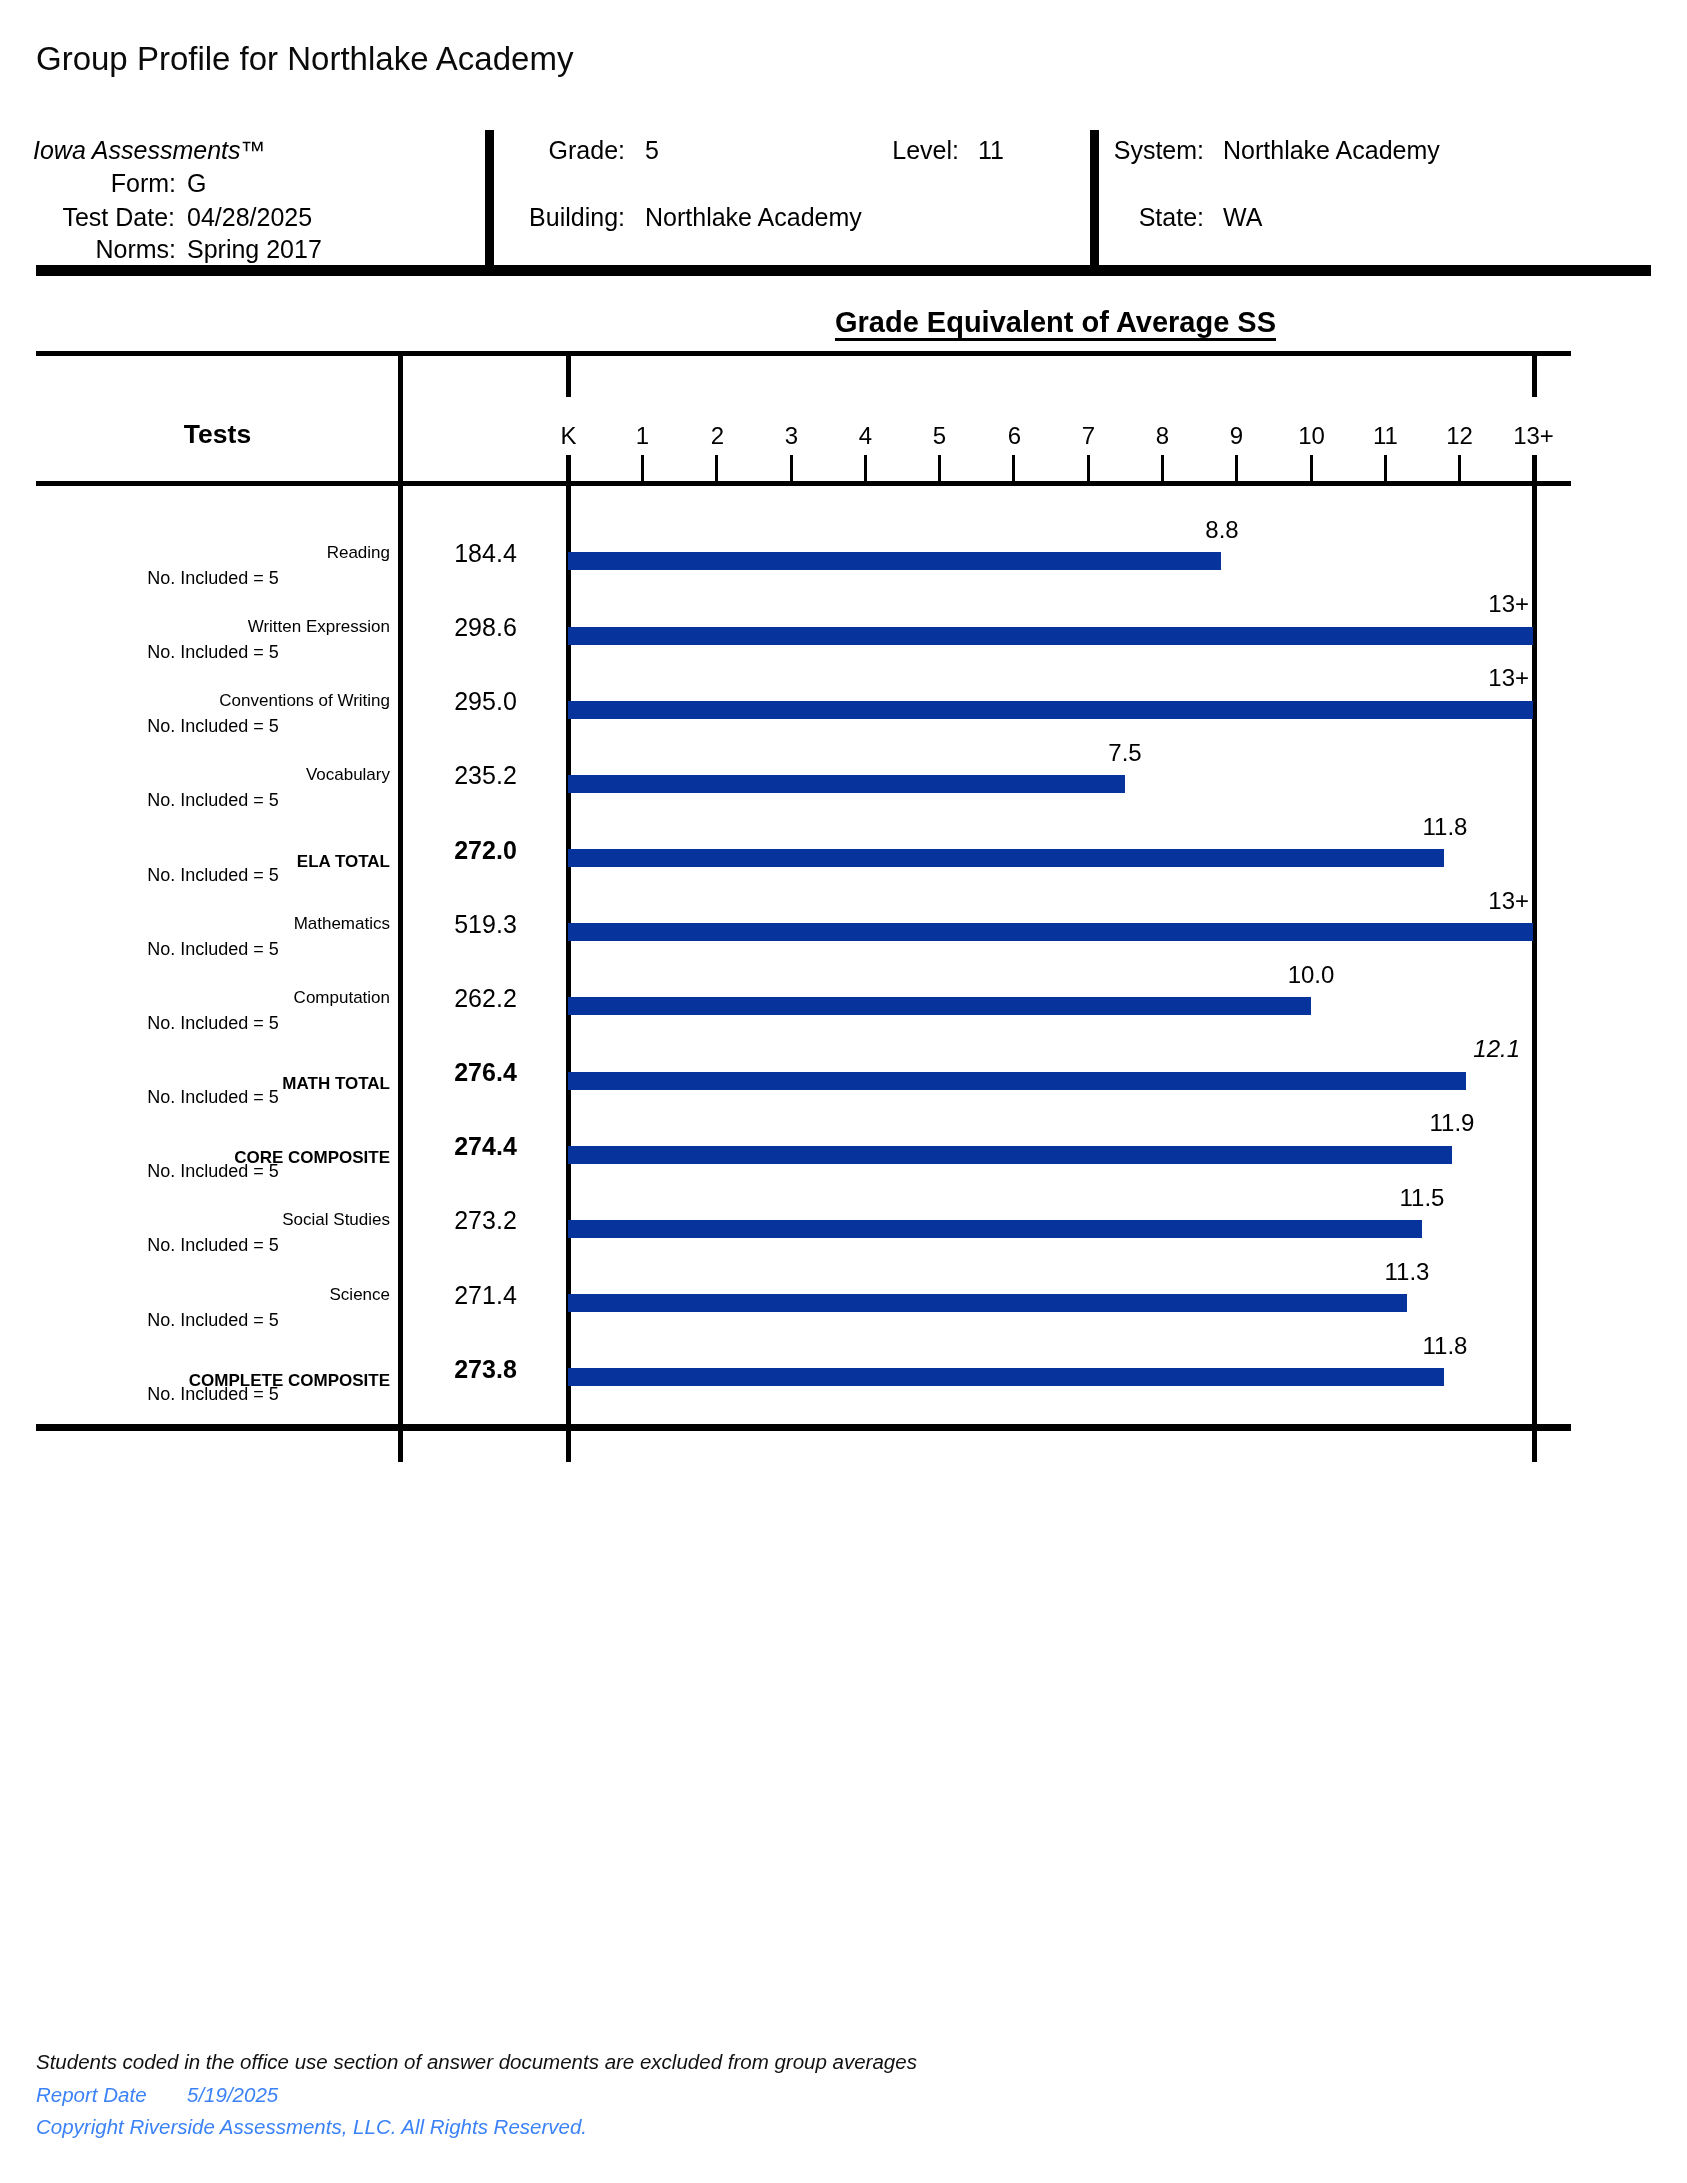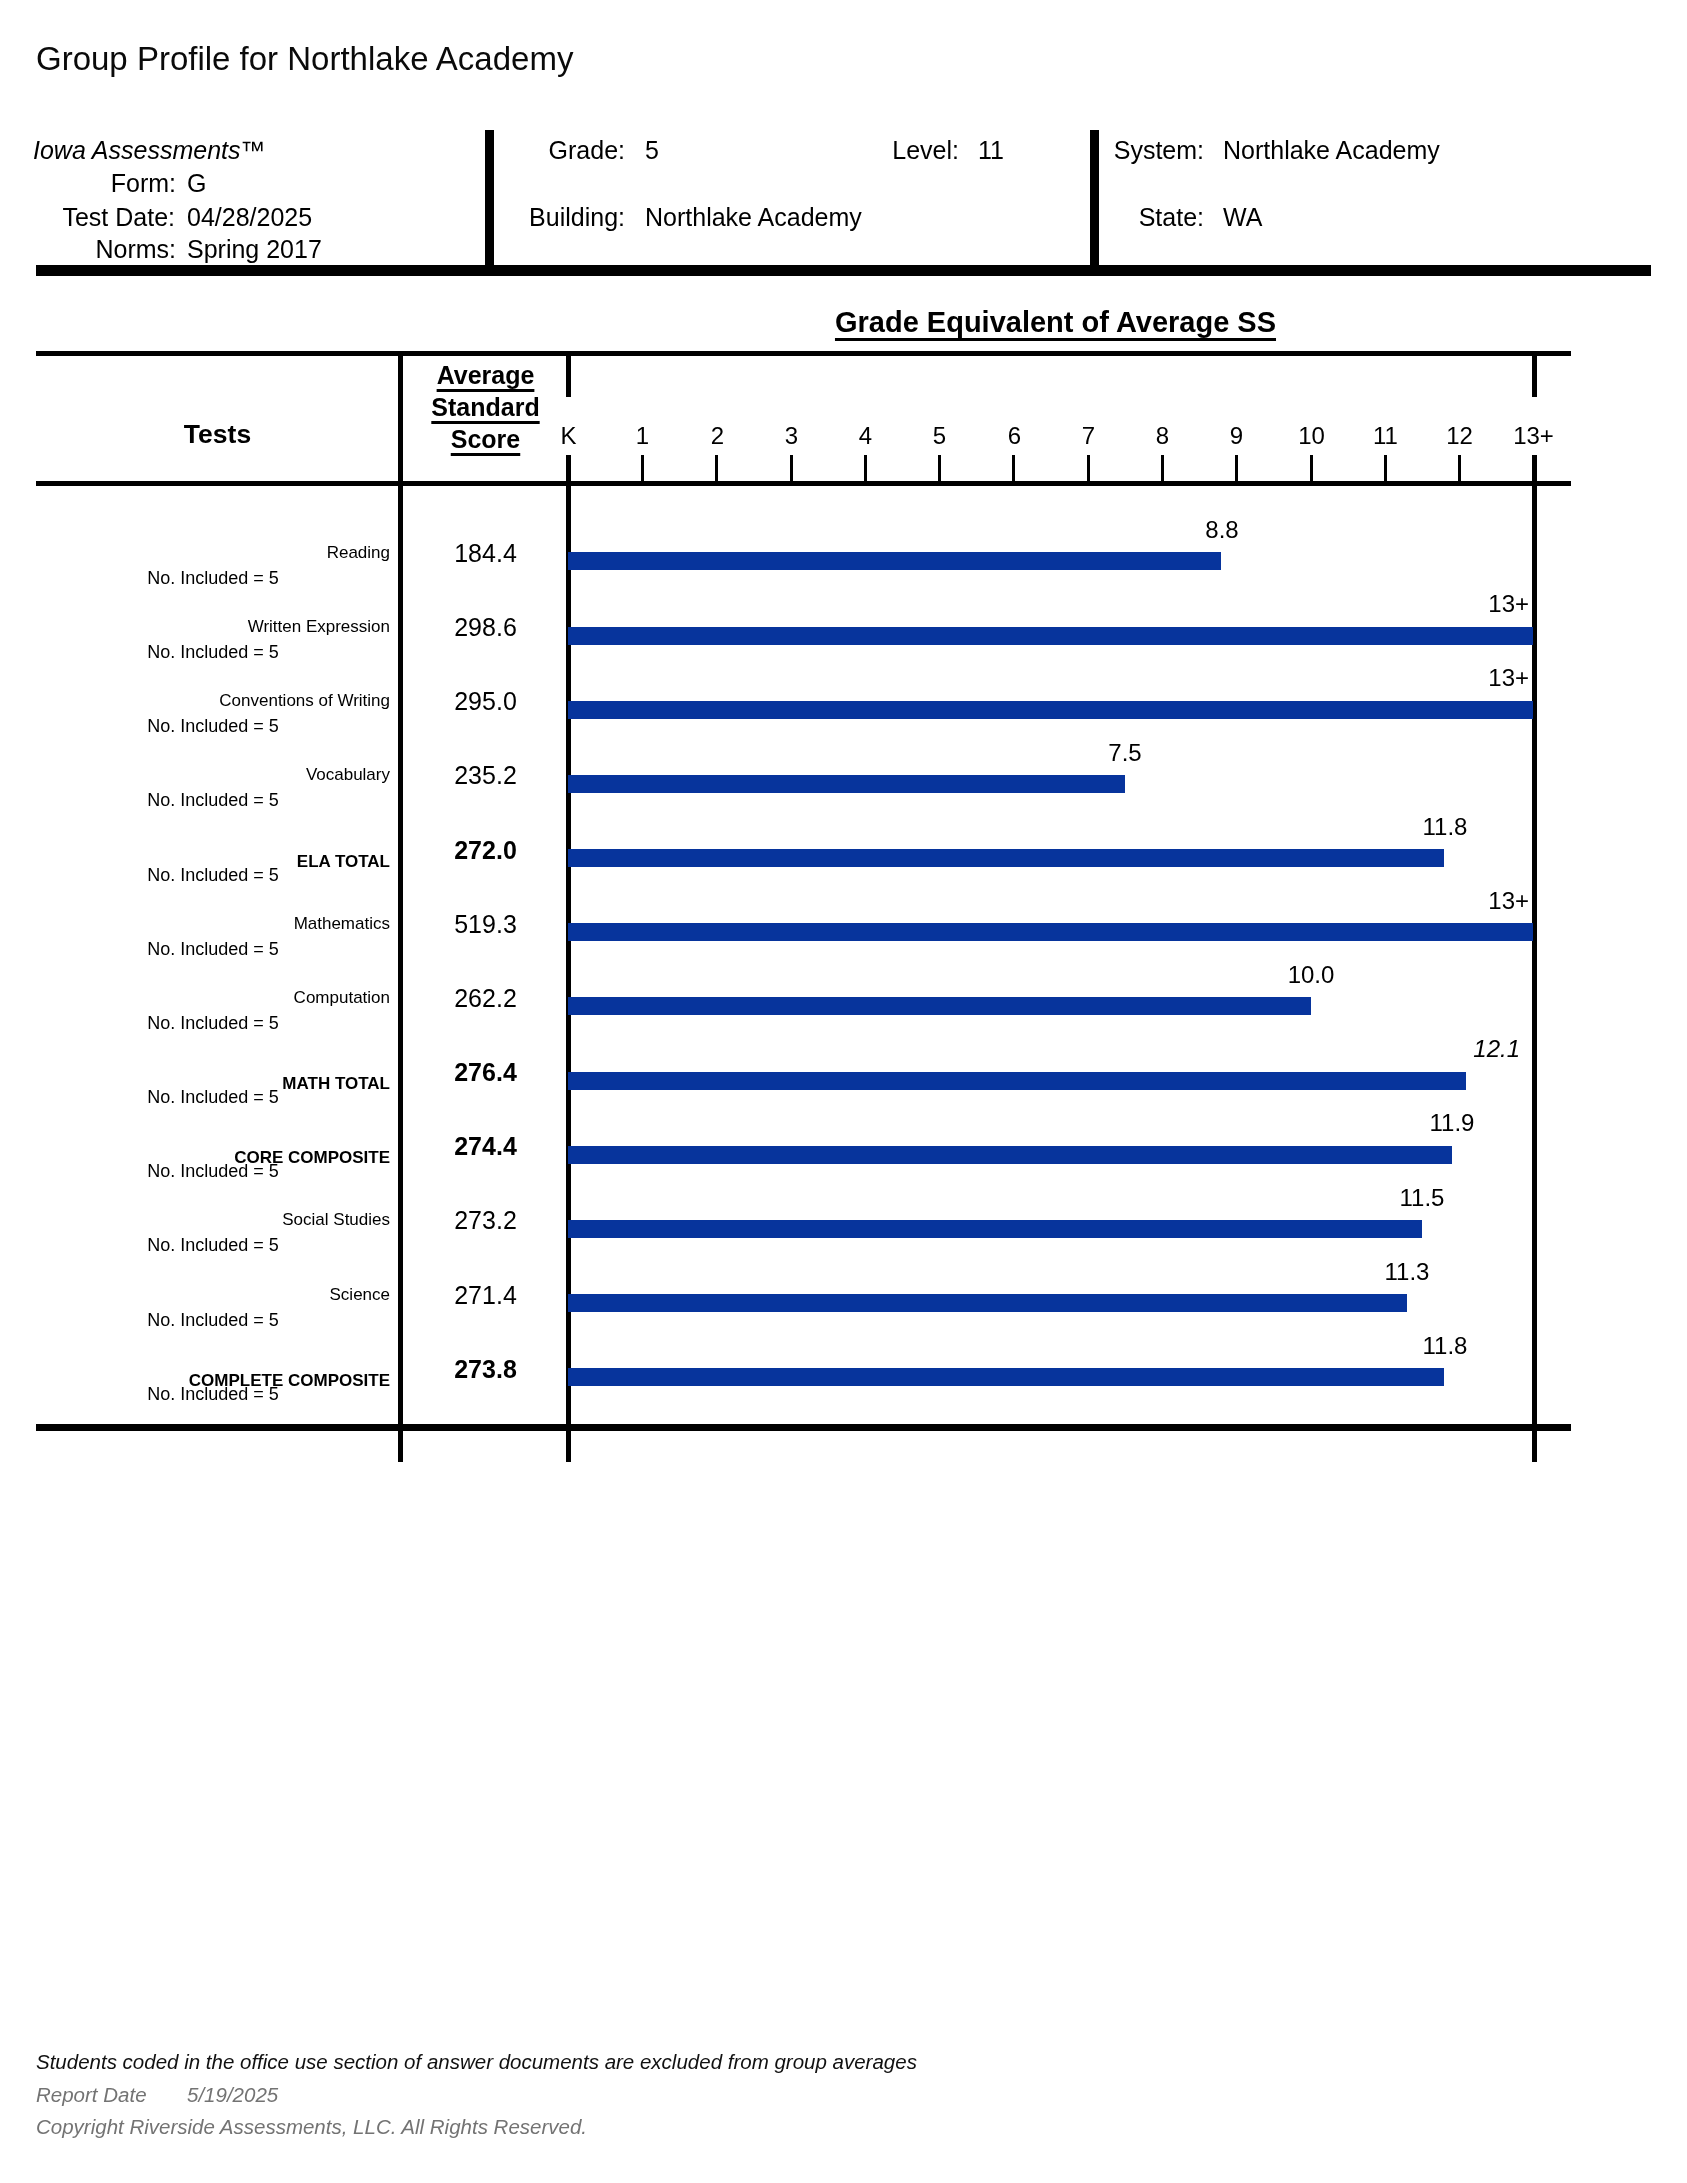--- a/index.html
+++ b/index.html
@@ -41,21 +41,21 @@
   .tick{position:absolute;top:455px;height:26px;width:3.3px;background:#000;}
   .row-name{position:absolute;left:36px;width:354px;text-align:right;font-size:17px;line-height:26.5px;white-space:nowrap;}
   .row-name.bold{font-weight:700;margin-top:12px;}
   .row-noinc{position:absolute;left:36px;width:354px;text-align:center;font-size:18px;line-height:19px;}
   .row-score{position:absolute;left:404px;width:163px;text-align:center;font-size:25px;line-height:26.5px;}
   .row-score.bold{font-weight:700;}
   .bar{position:absolute;height:18px;}
   .bar-label{position:absolute;font-size:24px;line-height:24px;white-space:nowrap;}
   .footer-line{position:absolute;left:36px;font-size:20.5px;line-height:22.5px;font-style:italic;white-space:nowrap;}
   .footer-note{color:#111;}
-  .footer-gray{color:#737373;}
+  .footer-gray{color:#3b82f6;}
 </style>
 </head>
 <body>
 
 <div class="page">
 
   <div class="page-title">Group Profile for Northlake Academy</div>
 
   <div class="hdr-text brand" style="left:33px;top:136px;">Iowa Assessments™</div>
 
@@ -96,25 +96,20 @@
 
   <div class="line" style="left:398px;top:351px;width:4.6px;height:1111px;"></div>
 
   <div class="line" style="left:566px;top:351px;width:4.6px;height:46px;"></div>
   <div class="line" style="left:566px;top:455px;width:4.6px;height:1007px;"></div>
 
   <div class="line" style="left:1532px;top:351px;width:4.6px;height:46px;"></div>
   <div class="line" style="left:1532px;top:455px;width:4.6px;height:1007px;"></div>
 
   <div class="tests-hdr">Tests</div>
-  <div class="score-hdr" id="score-hdr">
-      <div><span>Average</span></div>
-      <div><span>Standard</span></div>
-      <div><span>Score</span></div>
-    </div>
 
   <div id="axis-layer">
       <div class="axis-label" style="left: 522px;">K</div>
       <div class="tick" style="left: 567px;"></div>
       <div class="axis-label" style="left: 596px;">1</div>
       <div class="tick" style="left: 641px;"></div>
       <div class="axis-label" style="left: 671px;">2</div>
       <div class="tick" style="left: 715px;"></div>
       <div class="axis-label" style="left: 745px;">3</div>
       <div class="tick" style="left: 790px;"></div>

